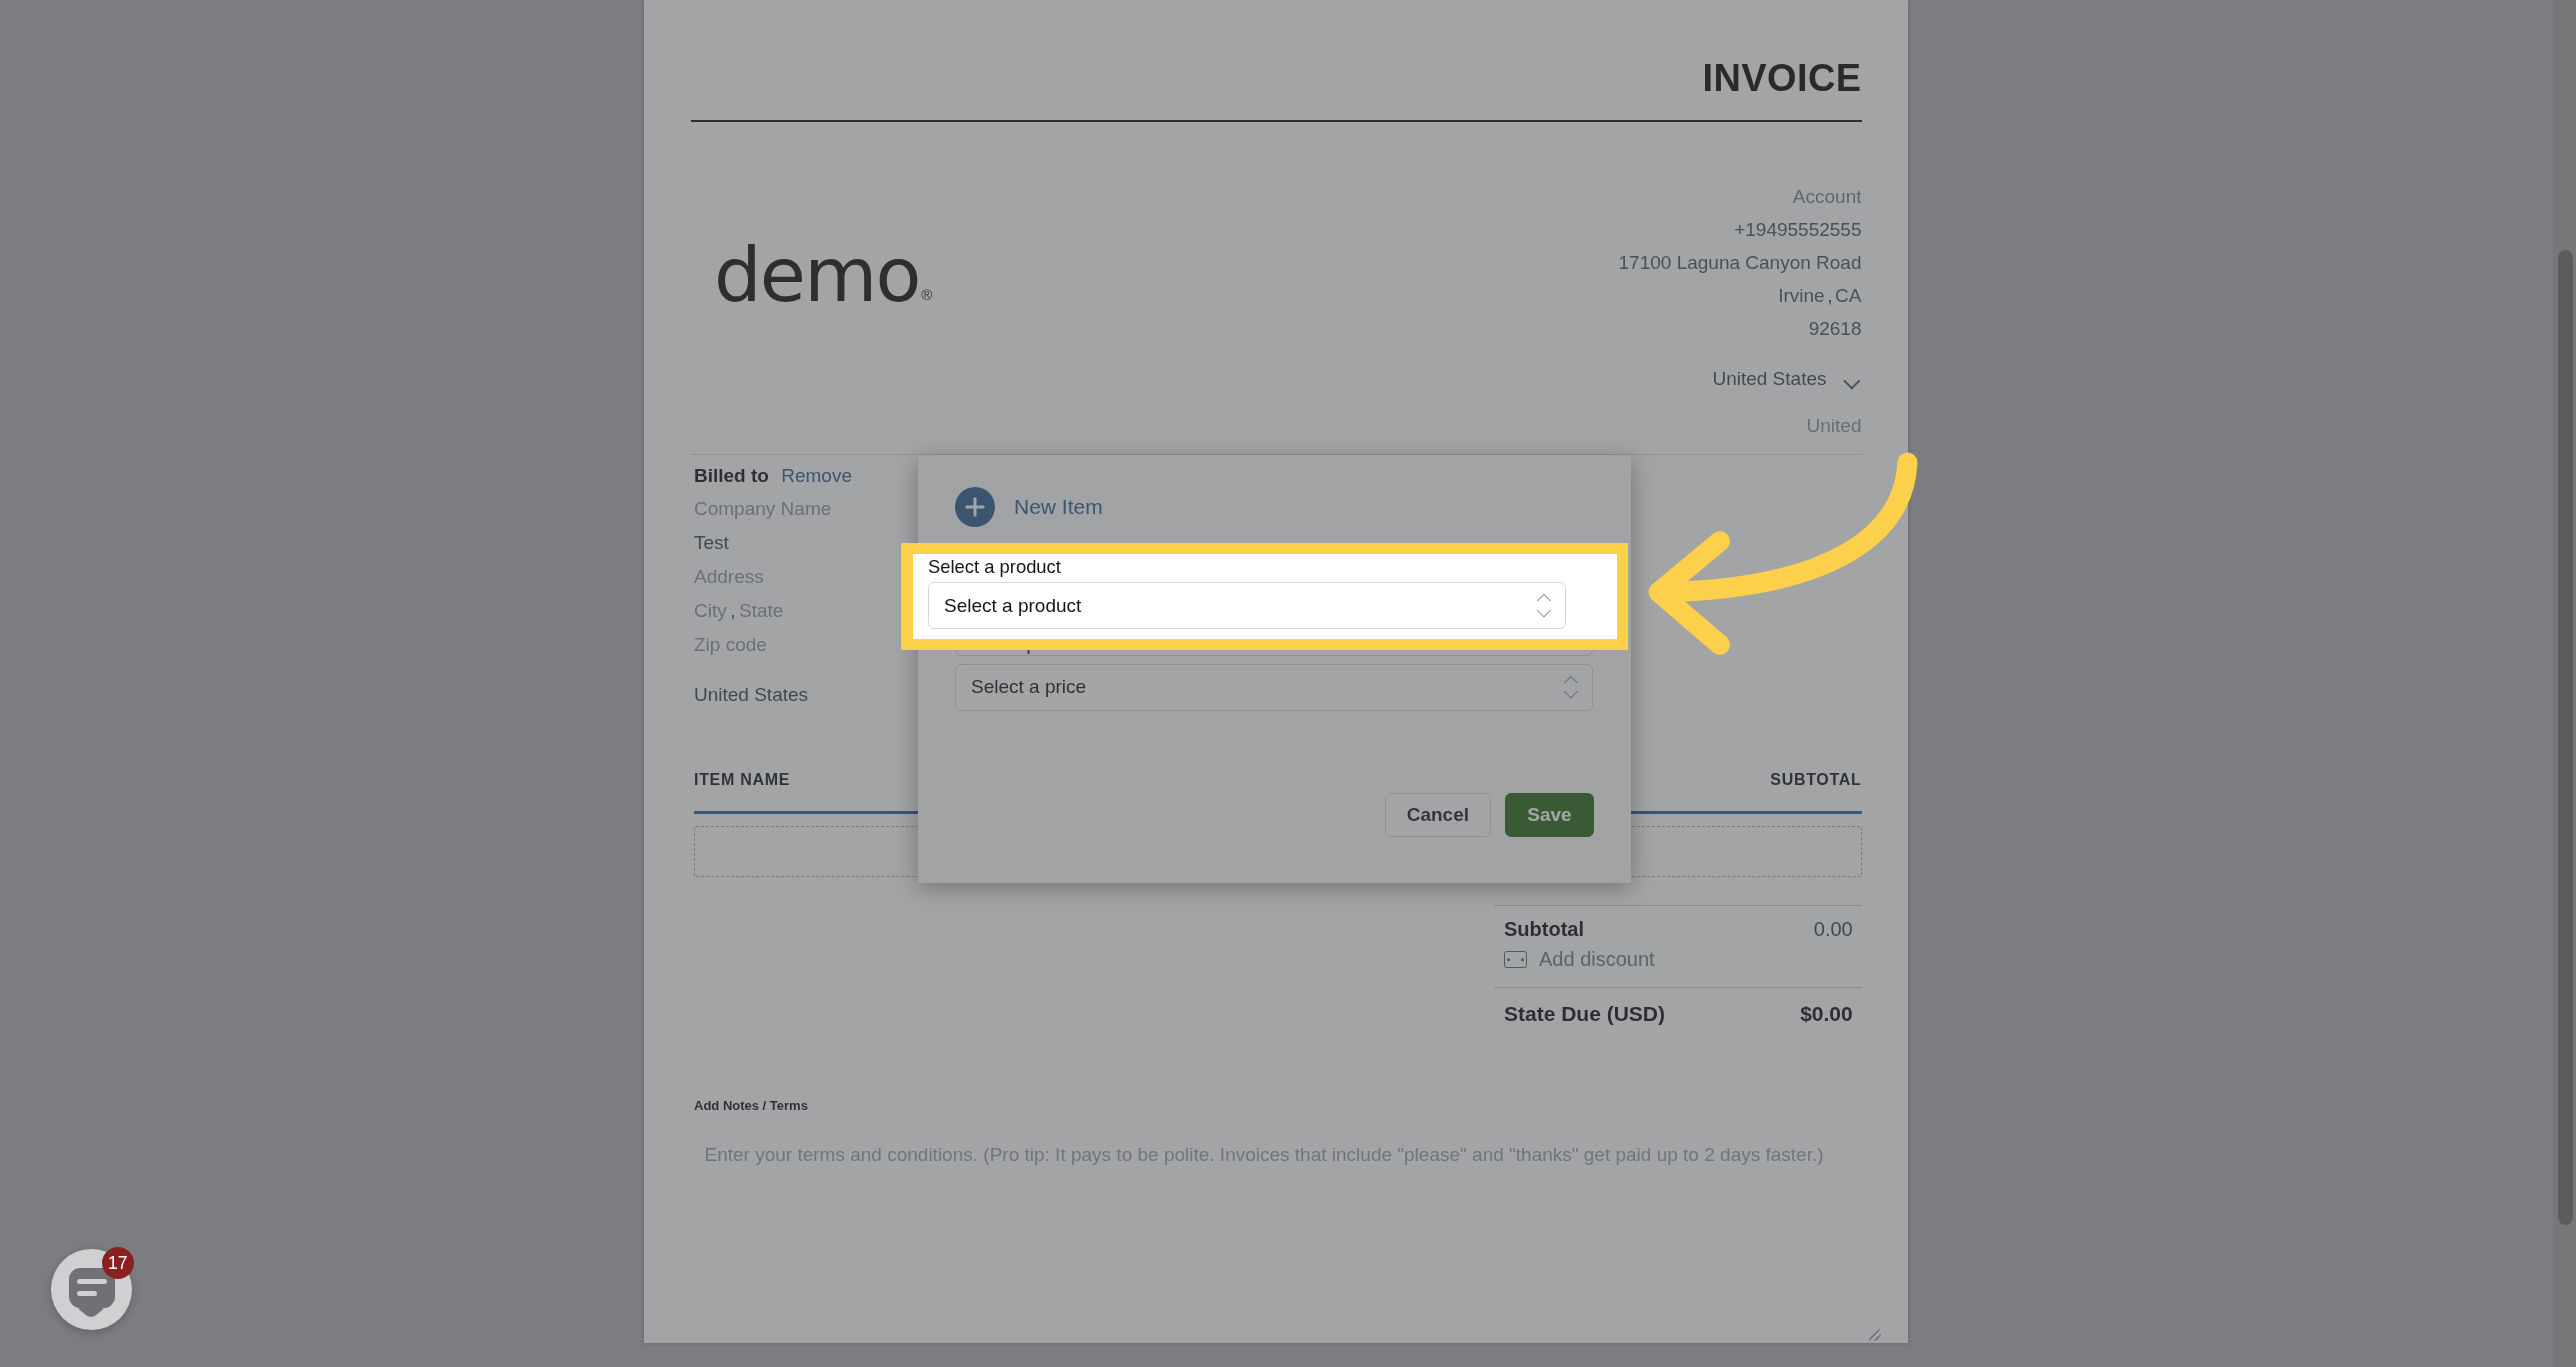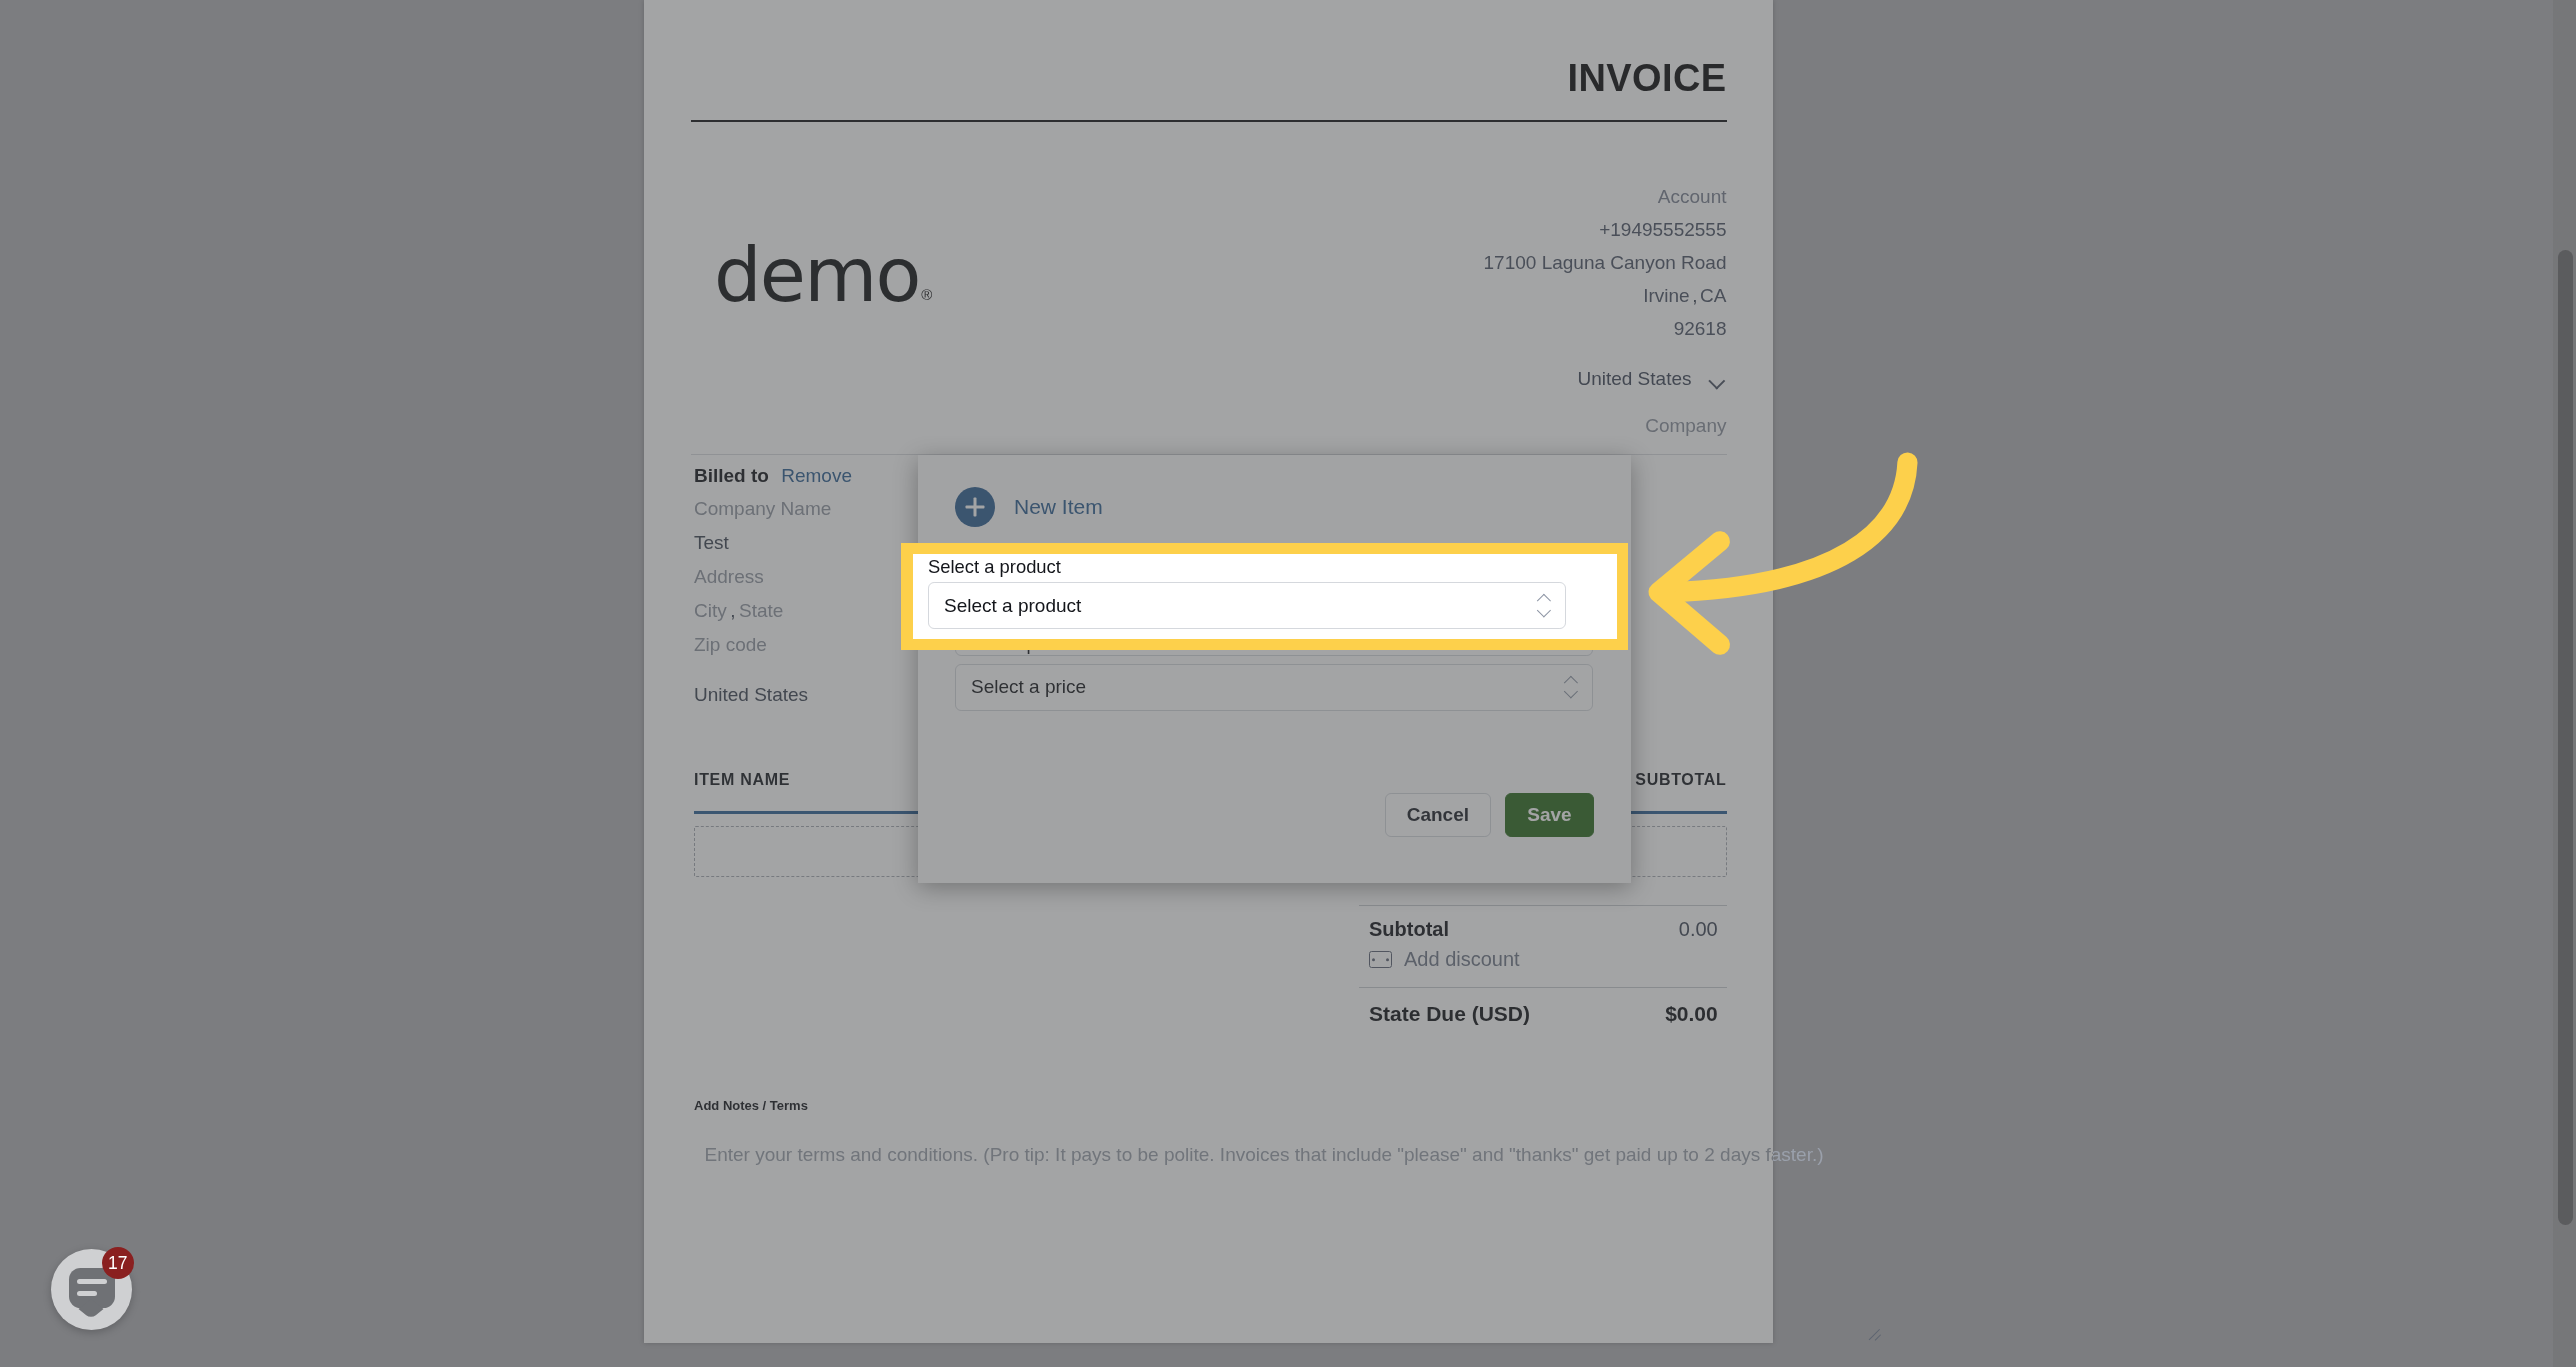--- a/index.html
+++ b/index.html
@@ -16,21 +16,21 @@
     width: 2576px;
     height: 1367px;
     background: #7c7d80;
   }
 
   
   .invoice-sheet {
     position: absolute;
     left: 644px;
     top: 0px;
-    width: 1129px;
+    width: 1264px;
     height: 1343px;
     background: #ffffff;
     box-shadow: 0 0 5.3px rgba(0,0,0,0.18);
   }
   
   .dim-overlay {
     position: absolute;
     inset: 0;
     background: rgba(72,73,76,0.50);
     z-index: 40;
@@ -585,21 +585,21 @@
           <span>Irvine</span><span class="sep">,</span><span>CA</span>
         </div>
         <div class="acct-line">92618</div>
       </div>
 
       <div class="country-row">
         <span>United States</span>
         <span class="chev"></span>
       </div>
 
-      <div class="website-row">Company</div>
+      <div class="website-row">United</div>
 
       <div class="thin-divider"></div>
 
       <div class="billed">
         <div class="billed-head">
           <span class="billed-title">Billed to</span>
           <span class="billed-remove">Remove</span>
         </div>
         <div class="billed-line">Company Name</div>
         <div class="billed-line filled">Test</div>

